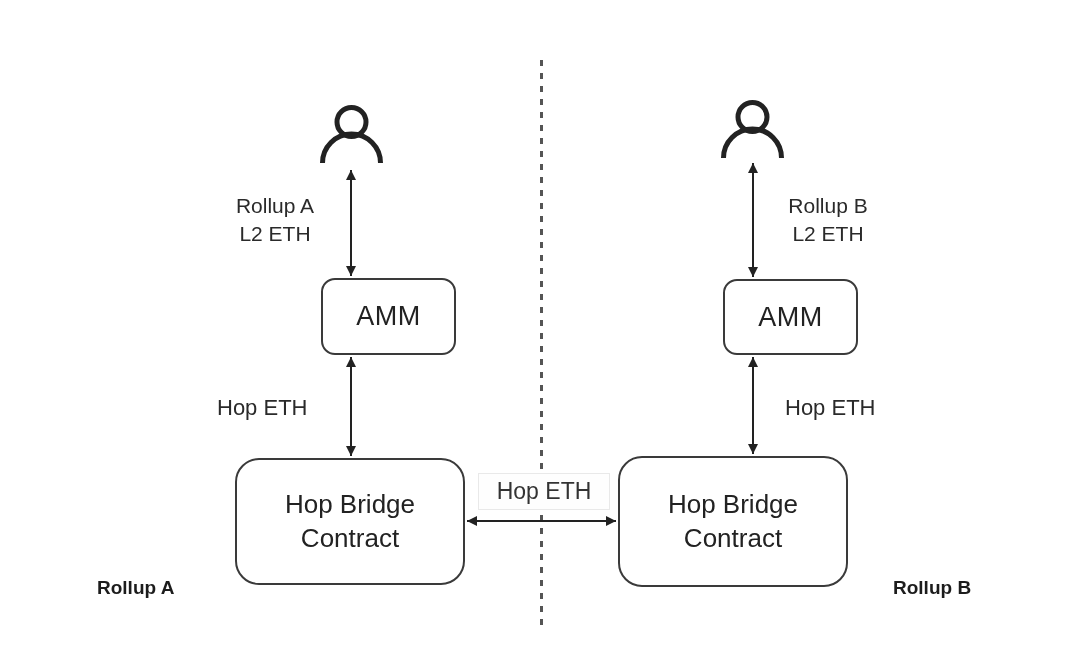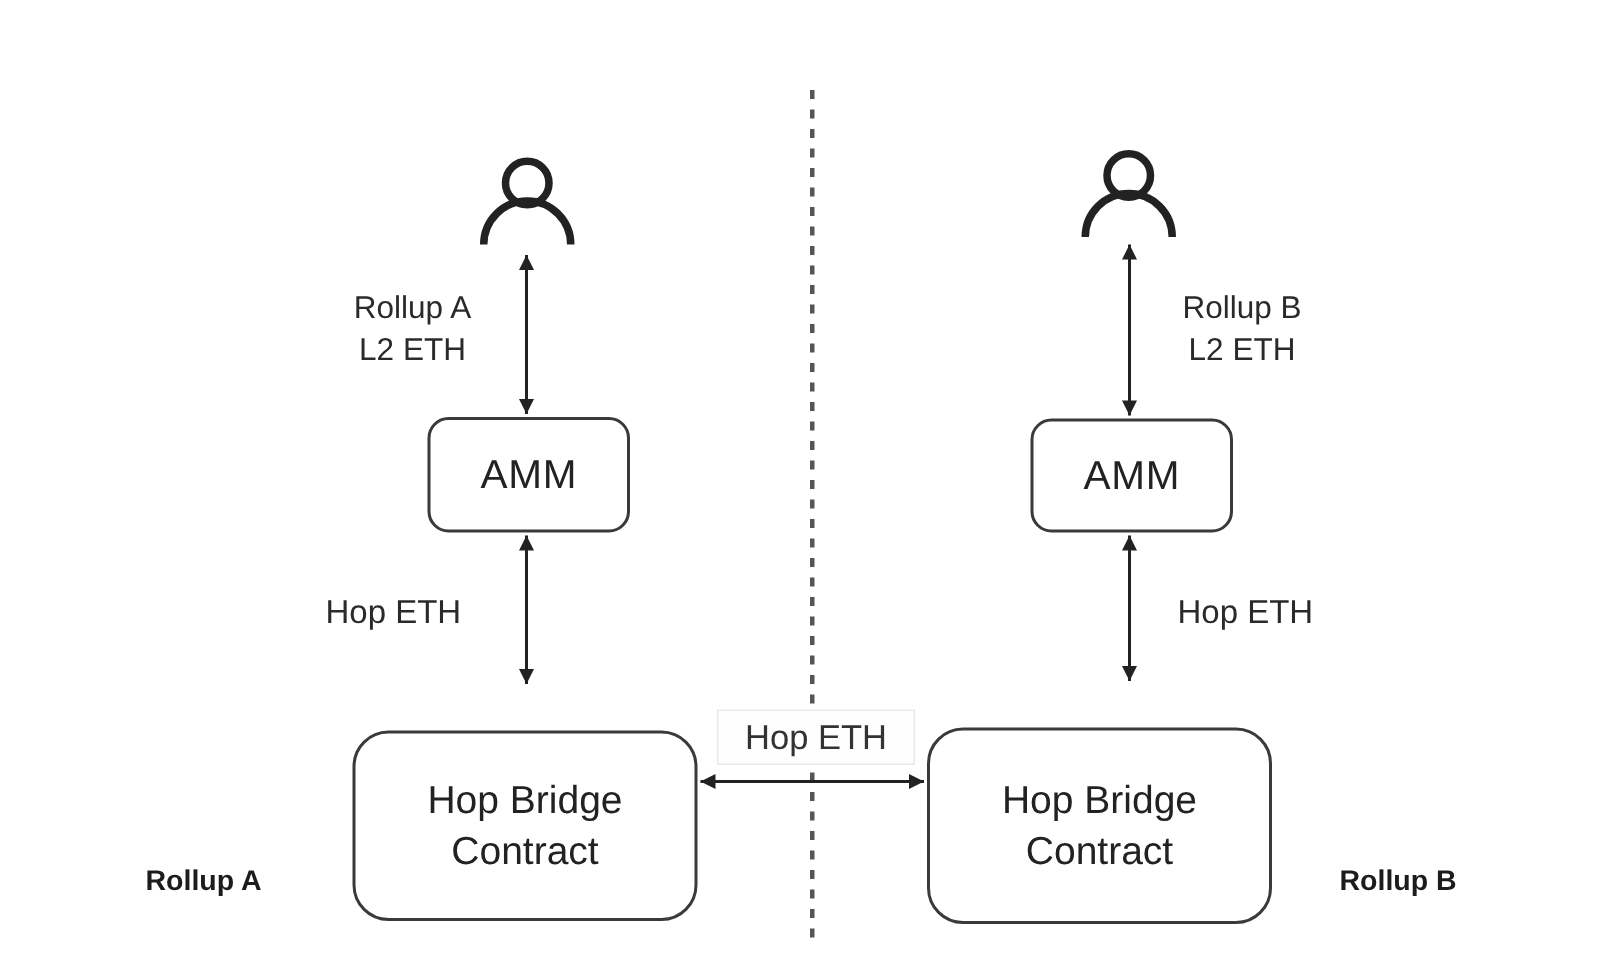--- a/index.html
+++ b/index.html
@@ -44,27 +44,27 @@
     display: flex;
     align-items: center;
     justify-content: center;
     text-align: center;
     color: var(--text);
   }
   .amm {
     border-radius: 14px;
     font-size: 27px;
     letter-spacing: 0.5px;
+    margin-left: 36px;
   }
   .bridge {
     border-radius: 24px;
     font-size: 26px;
     line-height: 1.27;
     padding: 0 18px;
-    margin-top: 29px;
   }
 
   .flow-label {
     position: absolute;
     text-align: center;
     font-size: 21px;
     line-height: 28px;
     color: #2a2a2a;
   }
   .hop-label {

